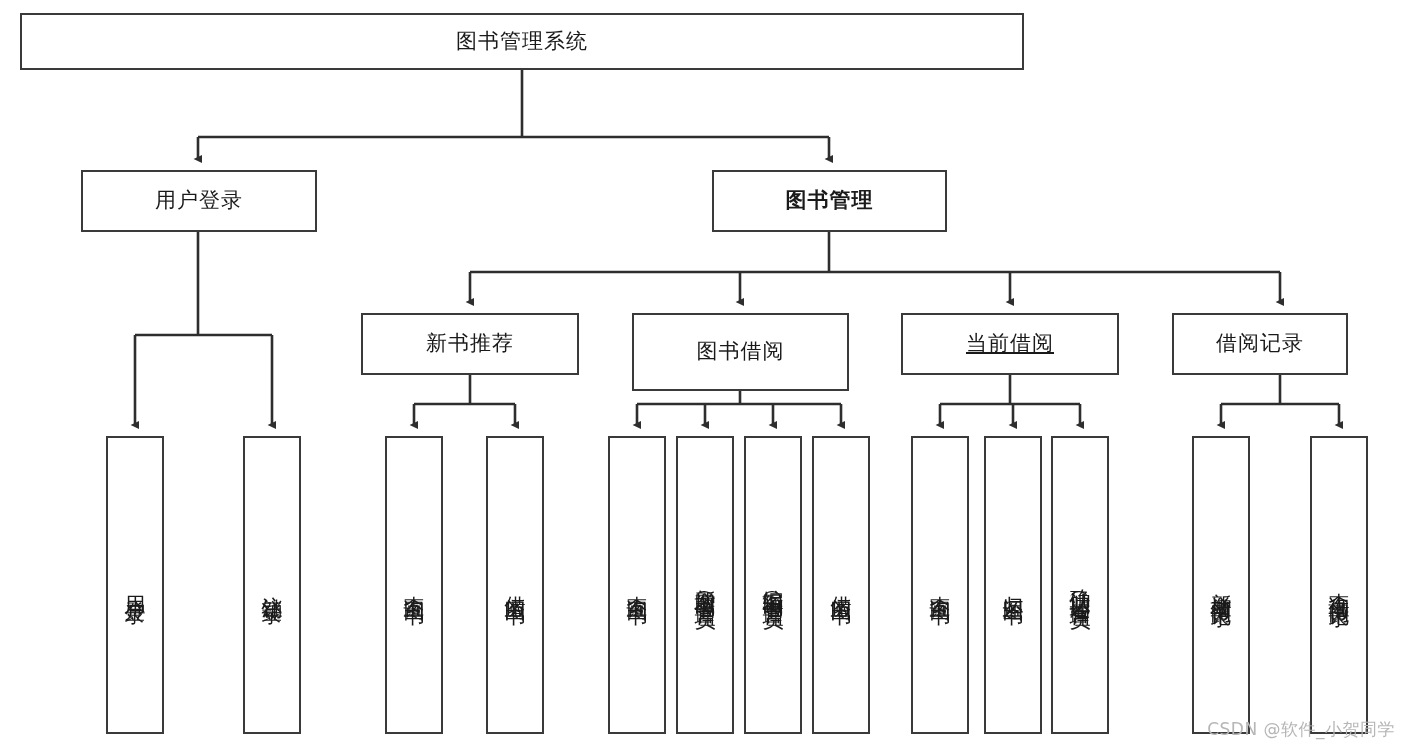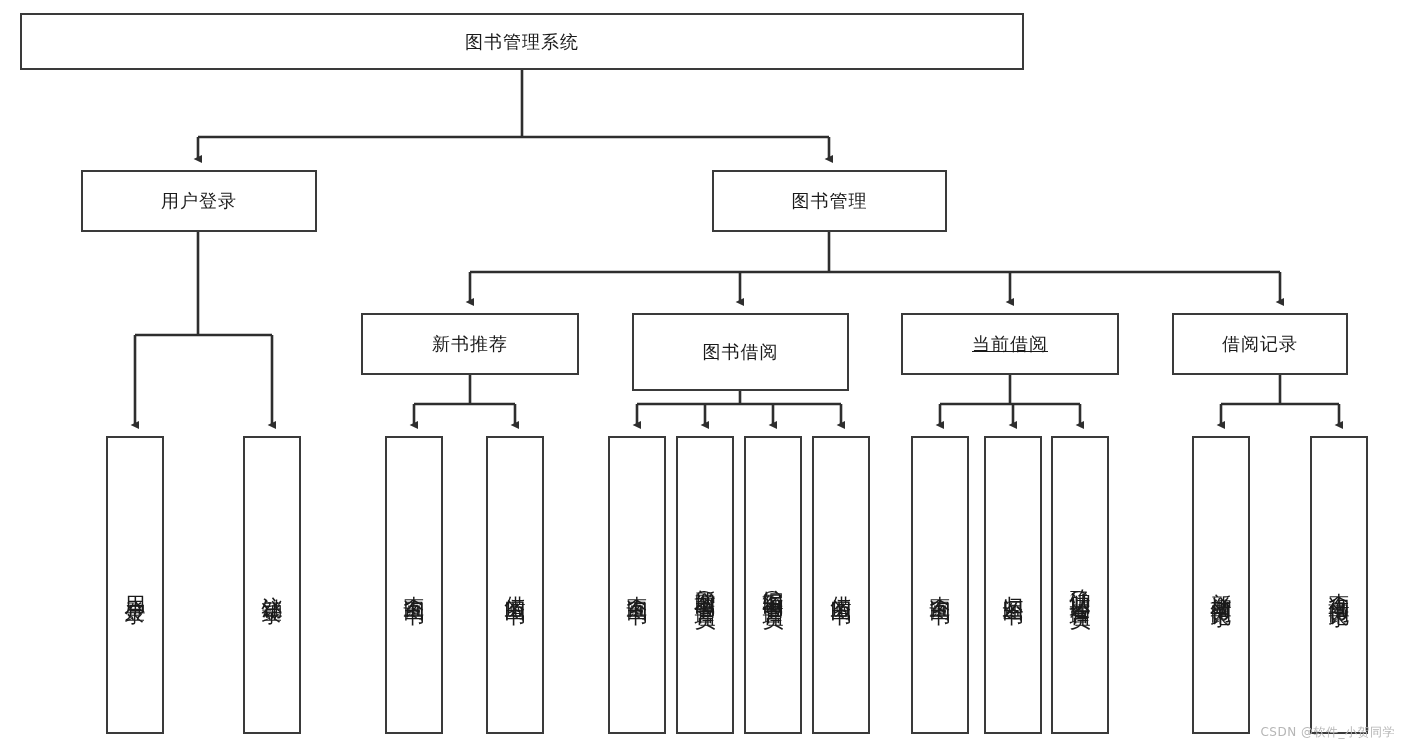--- a/index.html
+++ b/index.html
@@ -30,21 +30,21 @@
     position: absolute;
     box-sizing: border-box;
     border: 2px solid #3a3a3a;
     background: #ffffff;
     display: flex;
     align-items: center;
     justify-content: center;
     color: #1a1a1a;
   }
   .node.horizontal {
-    font-size: 18px;
+    font-size: 21px;
     letter-spacing: 1px;
     line-height: 1.2;
   }
   .node.vertical {
     writing-mode: vertical-rl;
     text-orientation: upright;
     font-size: 21px;
     letter-spacing: 3px;
     padding-top: 4px;
     padding-bottom: 4px;
@@ -58,21 +58,21 @@
   .node.vertical .label {
     writing-mode: vertical-rl;
     text-orientation: upright;
     white-space: normal;
     max-height: 100%;
   }
   #watermark {
     position: absolute;
     right: 10px;
     bottom: 6px;
-    font-size: 12px;
+    font-size: 17px;
     color: #b6b6b6;
     letter-spacing: 0.5px;
     white-space: nowrap;
   }
 </style>
 </head>
 <body>
 
 <div id="diagram-root">
 
@@ -119,21 +119,21 @@
       </g>
   </svg>
 
   <div class="node horizontal" style="left: 20px; top: 13px; width: 1004px; height: 57px;">
     <span class="label">图书管理系统</span>
   </div>
 
   <div class="node horizontal" style="left: 81px; top: 170px; width: 236px; height: 62px;">
     <span class="label">用户登录</span>
   </div>
-  <div class="node horizontal" style="left: 712px; top: 170px; width: 235px; height: 62px;">
+  <div class="node horizontal" style="left: 712px; top: 170px; width: 235px; height: 62px; font-weight: bold;">
     <span class="label">图书管理</span>
   </div>
 
   <div class="node horizontal" style="left: 361px; top: 313px; width: 218px; height: 62px; justify-content: center;">
     <span class="label">新书推荐</span>
   </div>
   <div class="node horizontal" style="left: 632px; top: 313px; width: 217px; height: 78px;">
     <span class="label">图书借阅</span>
   </div>
   <div class="node horizontal" style="left: 901px; top: 313px; width: 218px; height: 62px; text-decoration: underline;">

